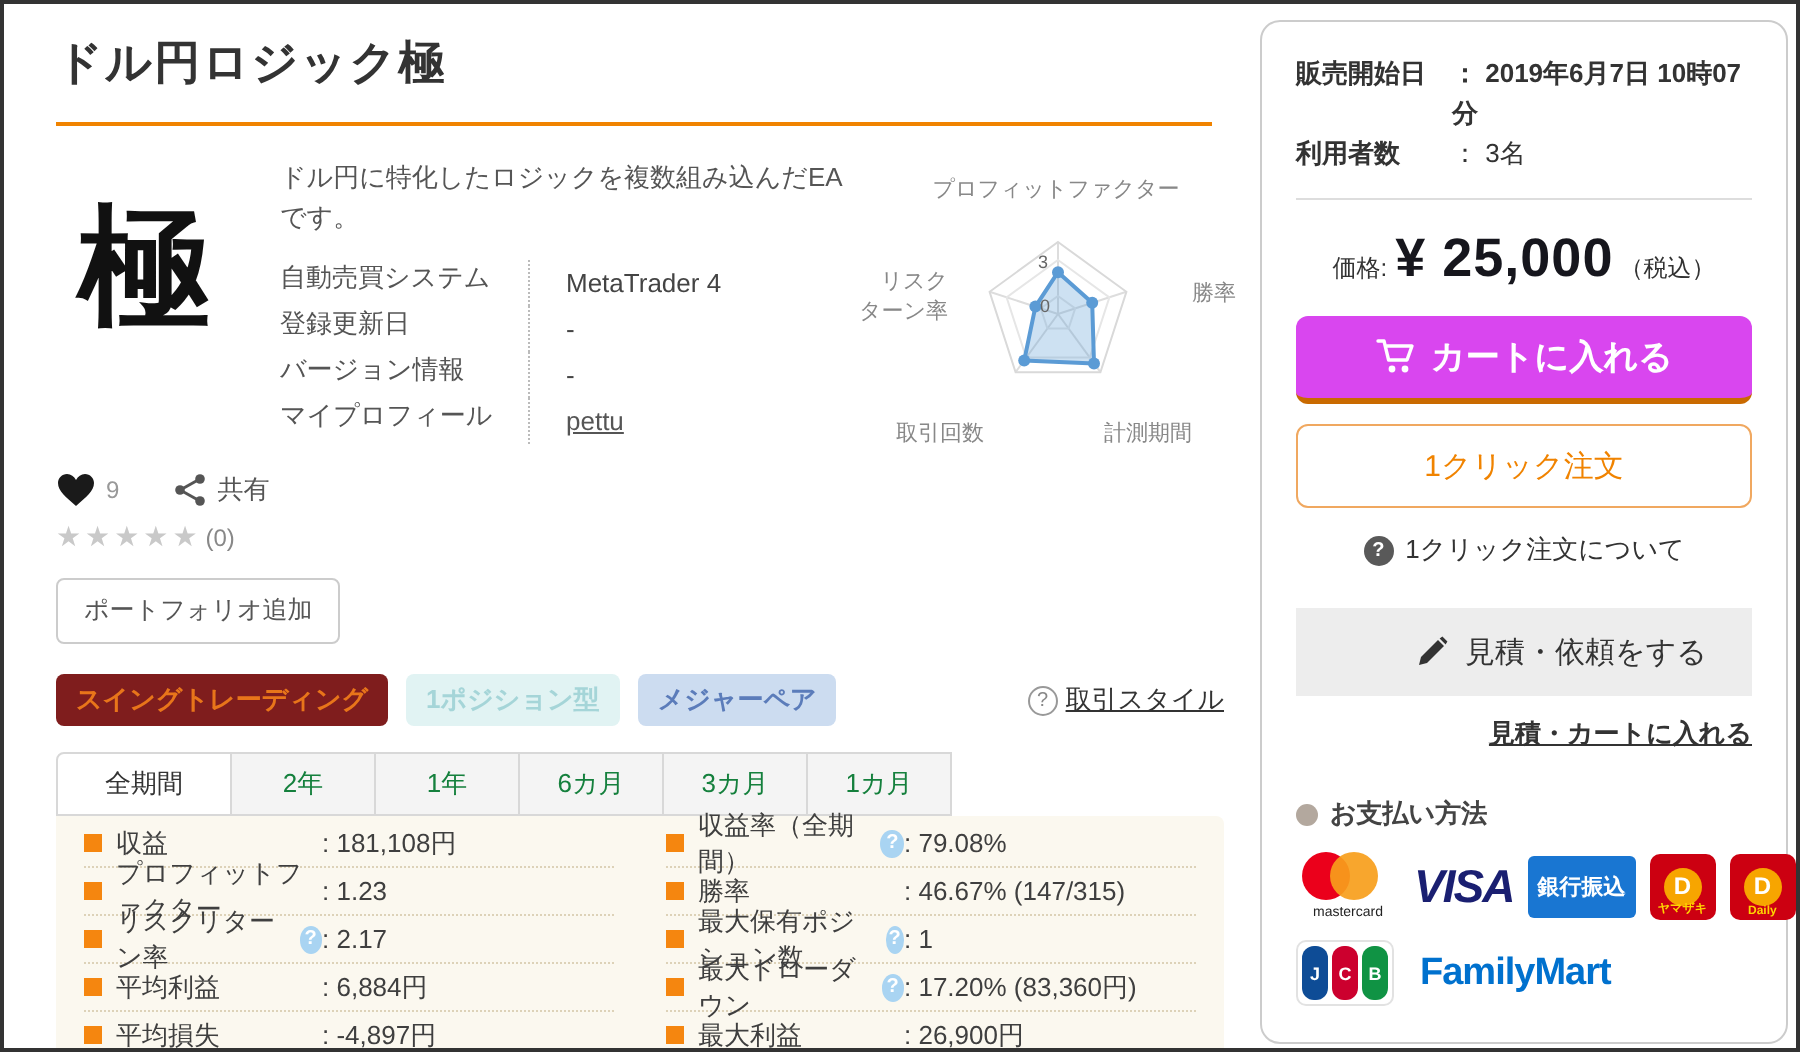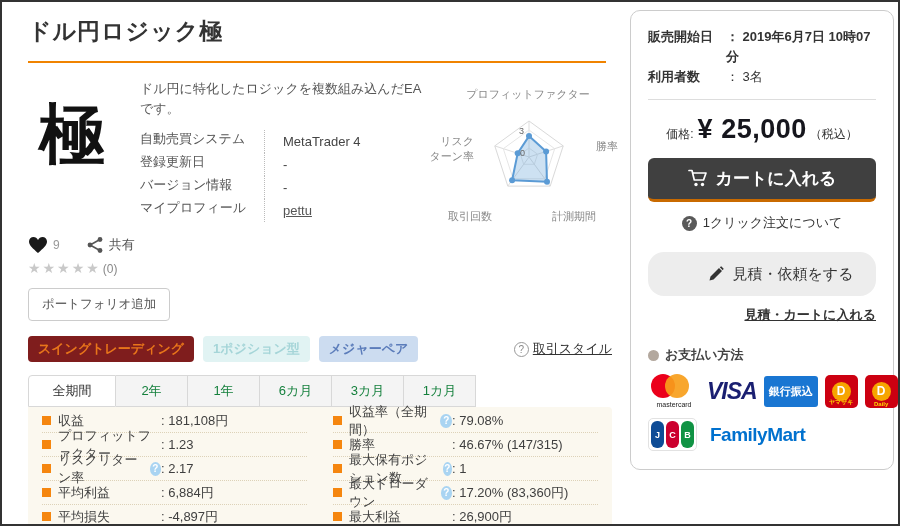--- a/index.html
+++ b/index.html
@@ -101,40 +101,40 @@
   .info-value { color:#333; }
   .info-value.bold { font-weight:bold; }
   .card-hr { border:none; border-top:1px solid #ddd; margin:12px 0 14px 0; }
   .price-line { text-align:center; }
   .price-label { font-size:12px; color:#333; margin-right:4px; }
   .price-value { font-size:27px; font-weight:bold; color:#16161d; letter-spacing:0.5px; }
   .price-tax { font-size:12px; color:#333; margin-left:3px; }
 
   .cart-btn {
     margin-top:13px; width:100%; height:44px; border:none; cursor:pointer;
-    background:#404040; border-bottom:3px solid #c96a00; border-radius:6px;
+    background:#d946ef; border-bottom:3px solid #c96a00; border-radius:6px;
     color:#fff; font-size:17px; font-weight:bold;
     display:flex; align-items:center; justify-content:center; gap:7px;
     font-family:inherit;
   }
   .oneclick-btn {
     margin-top:10px; width:100%; height:42px; cursor:pointer;
     background:#fff; border:1px solid #f0a860; border-radius:6px;
     color:#f08300; font-size:15px; font-family:inherit;
   }
   .oneclick-about { margin-top:12px; display:flex; align-items:center; justify-content:center; cursor:pointer; }
   .q-dark {
     width:15px; height:15px; border-radius:50%; background:#595959; color:#fff;
     font-size:10px; font-weight:bold; display:flex; align-items:center; justify-content:center; margin-right:6px;
   }
   .oneclick-about-text { font-size:13px; color:#333; }
 
   .quote-btn {
     margin-top:20px; width:100%; height:44px; cursor:pointer;
-    background:#ededed; border:none; border-radius:16px;
+    background:#ededed; border:none; border-radius:0;
     color:#333; font-size:15px; font-family:inherit;
     display:flex; align-items:center; justify-content:center; gap:8px;padding-left:38px;
   }
   .quote-about { margin-top:10px; text-align:right; font-size:13px; }
   .quote-about a { color:#333; text-decoration:underline; font-weight:bold; }
 
   .pay-title { margin-top:22px; display:flex; align-items:center; }
   .pay-bullet { width:11px; height:11px; border-radius:50%; background:#b3a89e; margin-right:6px; }
   .pay-title-text { font-size:13px; font-weight:bold; color:#444; }
 
@@ -381,20 +381,21 @@
 
     <button class="cart-btn">
       <svg width="21" height="19" viewBox="0 0 21 19">
         <path d="M1 1.5 h3 l2.3 9.5 h9.2 l2.5-7 H5.5" fill="none" stroke="#fff" stroke-width="1.7" stroke-linejoin="round" stroke-linecap="round"></path>
         <circle cx="8" cy="15.5" r="1.7" fill="#fff"></circle>
           <circle cx="14.5" cy="15.5" r="1.7" fill="#fff"></circle>
       </svg>
       <span>カートに入れる</span>
     </button>
 
+    <button class="oneclick-btn">1クリック注文</button>
 
     <div class="oneclick-about">
       <span class="q-dark">?</span>
       <span class="oneclick-about-text">1クリック注文について</span>
     </div>
 
     <button class="quote-btn">
       <svg width="16" height="16" viewBox="0 0 16 16">
         <path d="M1.5 14.5 l1-4 8.5-8.5 3 3 -8.5 8.5 z M11.8 1.2 l1.4-0.9 2.5 2.5 -0.9 1.4 z" fill="#333"></path>
       </svg>

